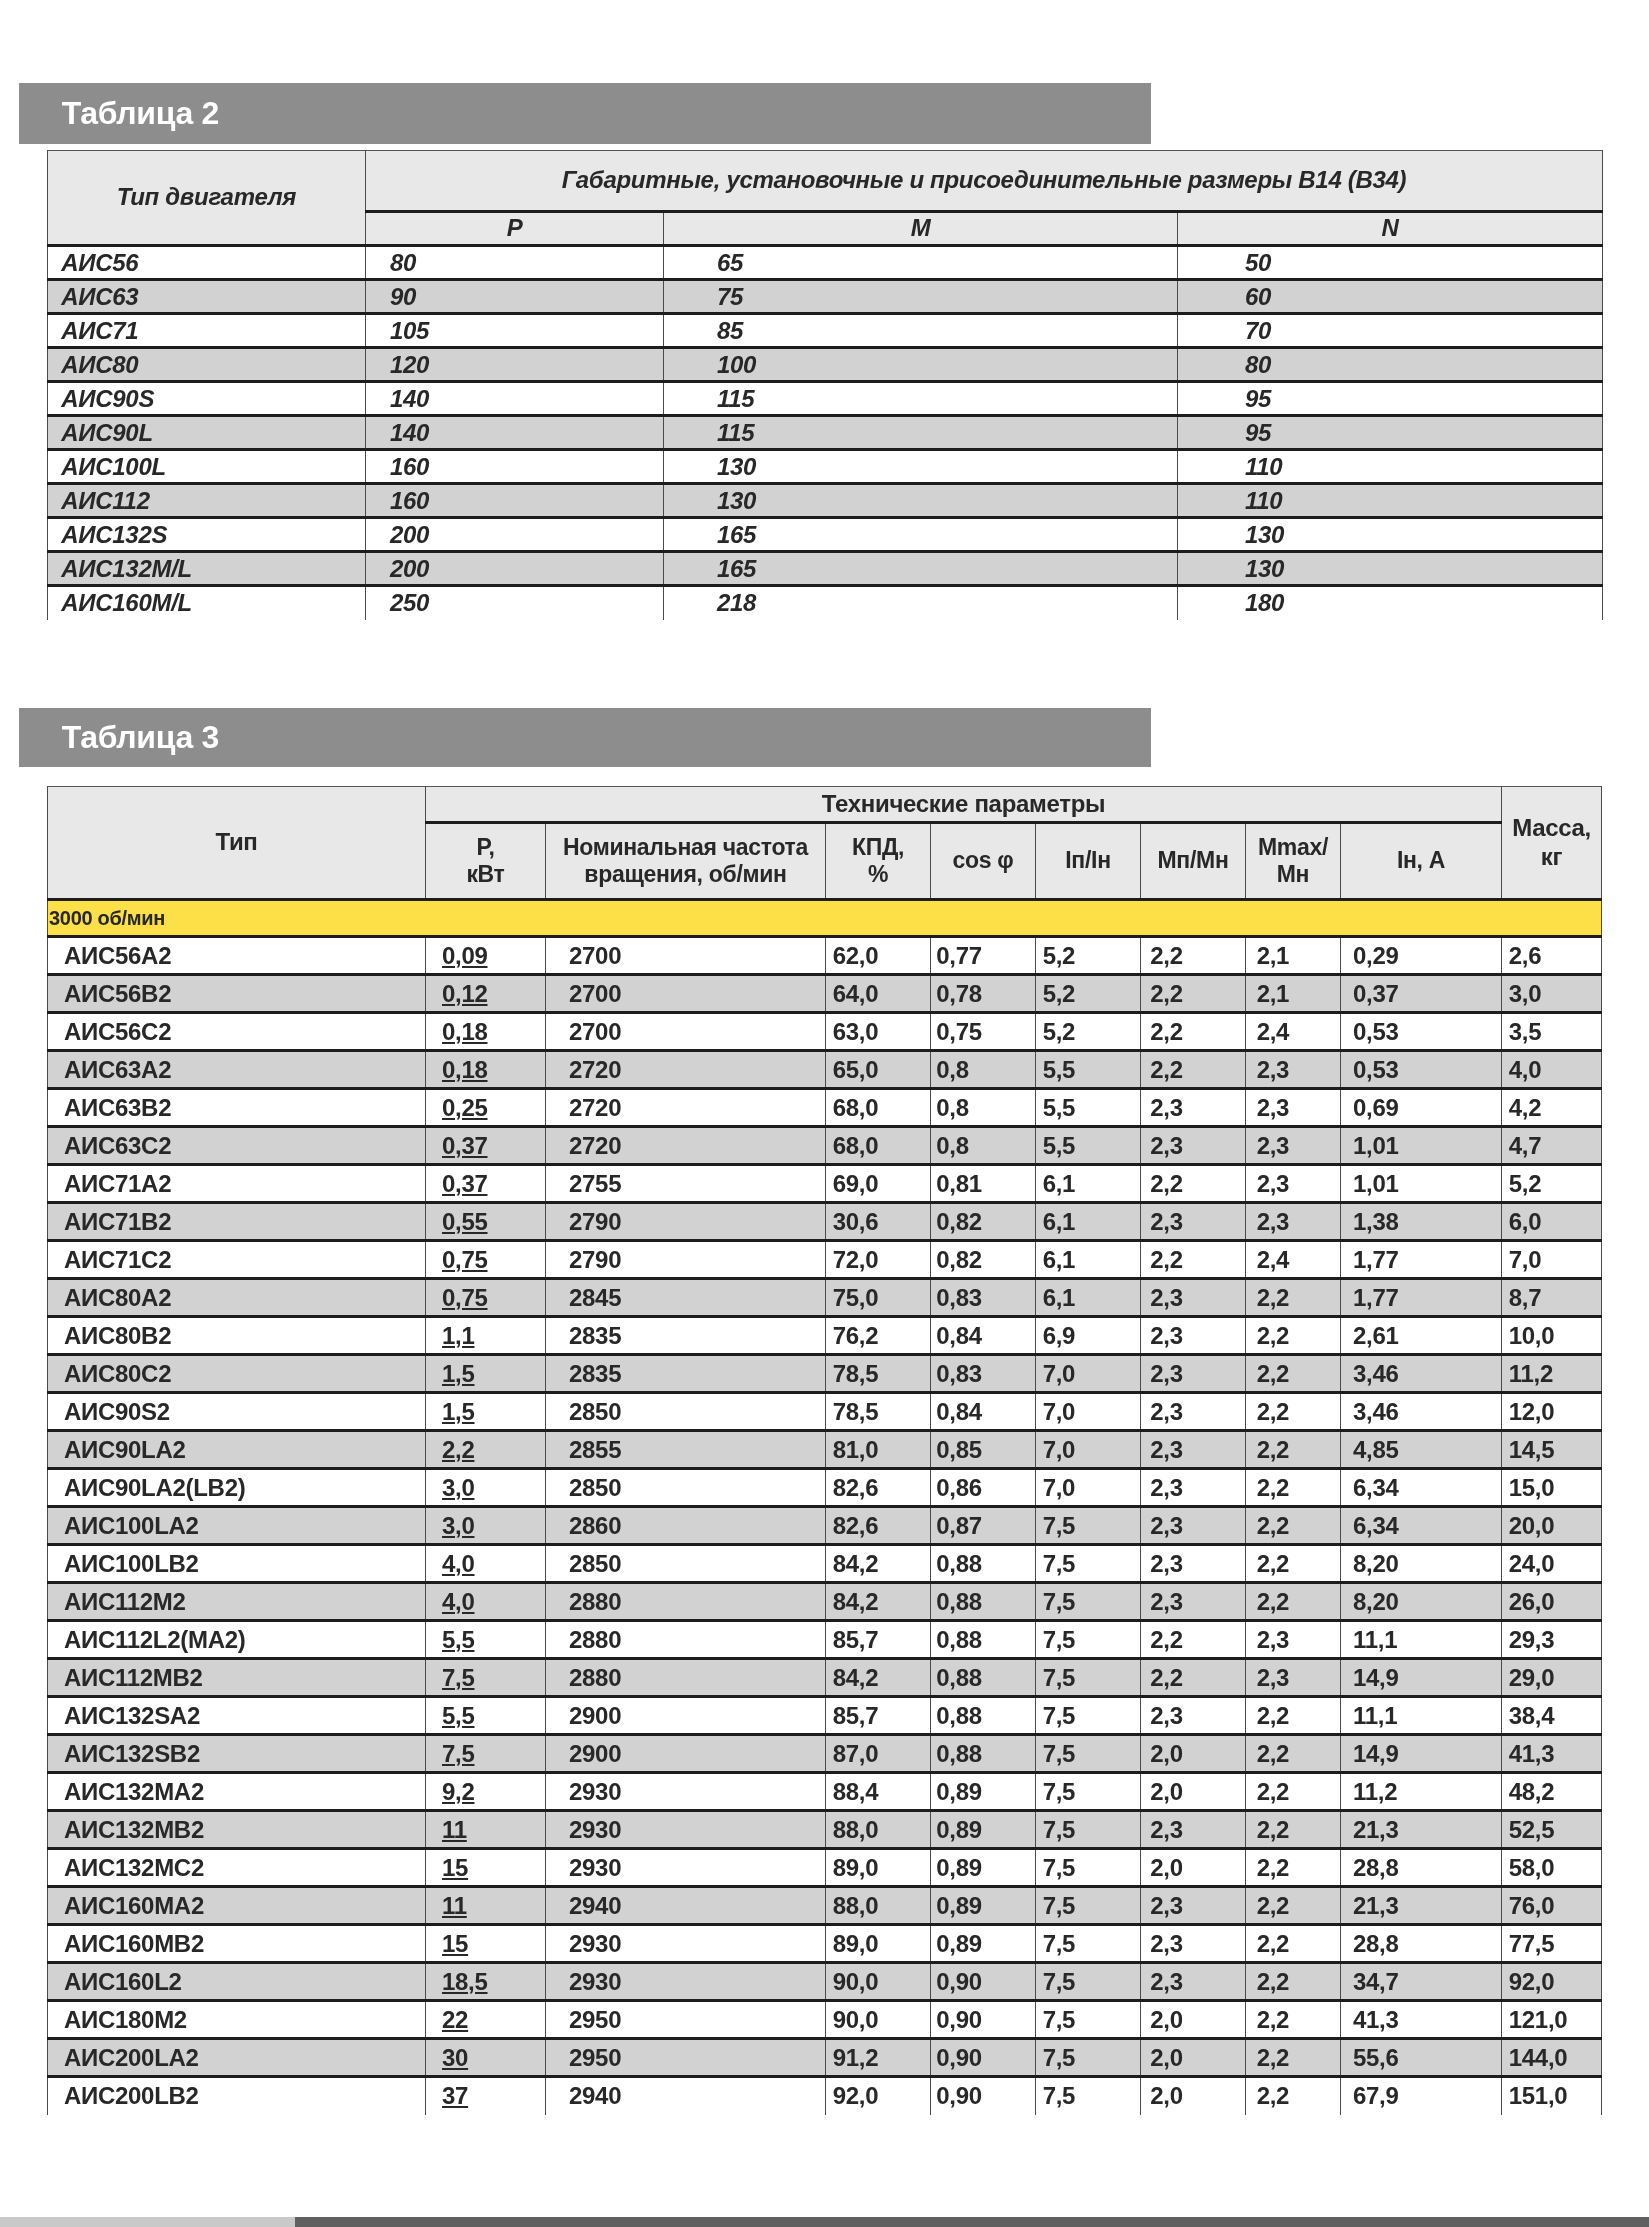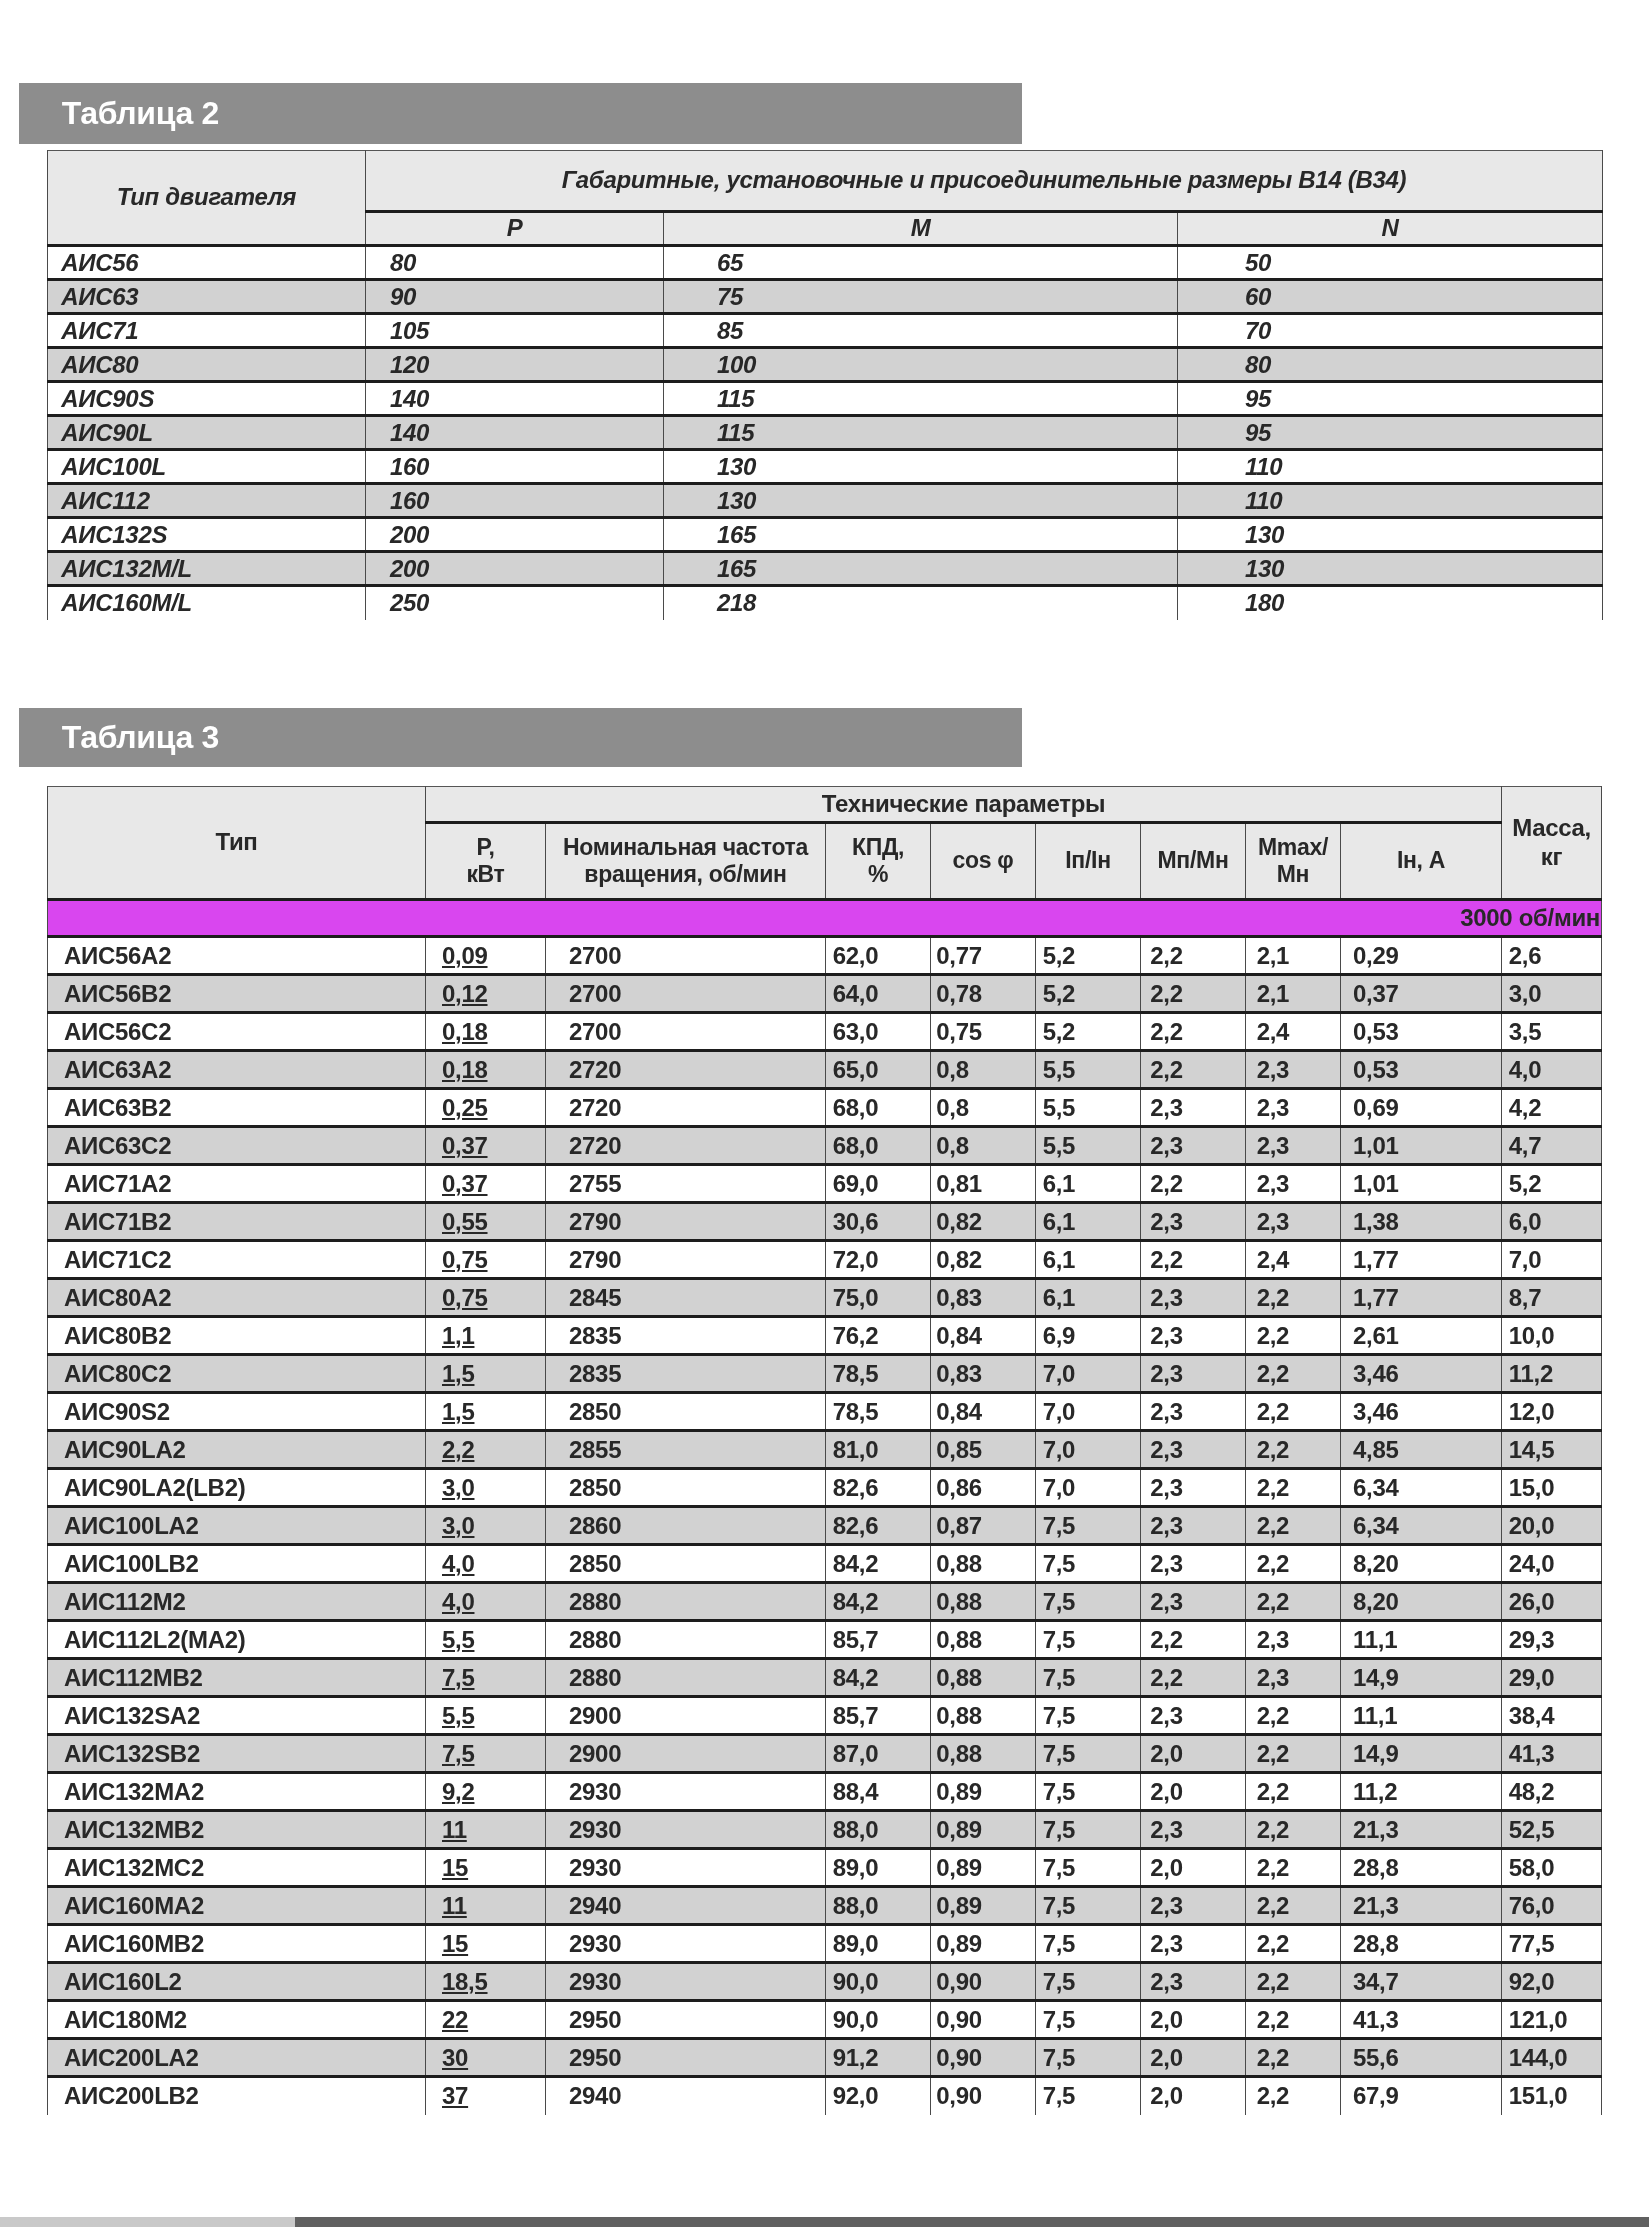--- a/index.html
+++ b/index.html
@@ -8,21 +8,21 @@
     background: #ffffff;
     width: 1649px;
     height: 2227px;
     position: relative;
     overflow: hidden;
     font-family: "Liberation Sans", sans-serif;
   }
   .band {
     position: absolute;
     left: 18.7px;
-    width: 1003px;
+    width: 1132px;
     background: #8d8d8d;
     display: flex;
     align-items: center;
   }
   #band1 { top: 83px; height: 61px; }
   #band2 { top: 708px; height: 59px; }
   .band span {
     color: #ffffff;
     font-size: 32px;
     font-weight: 700;
@@ -100,23 +100,23 @@
   #t3 tbody.data td:nth-child(3)  { padding-left: 23px; }
   #t3 tbody.data td:nth-child(4)  { padding-left: 6.7px; }
   #t3 tbody.data td:nth-child(5)  { padding-left: 5.3px;  }
   #t3 tbody.data td:nth-child(6)  { padding-left: 6.7px; }
   #t3 tbody.data td:nth-child(7)  { padding-left: 9.3px; }
   #t3 tbody.data td:nth-child(8)  { padding-left: 10.7px; }
   #t3 tbody.data td:nth-child(9)  { padding-left: 12px; }
   #t3 tbody.data td:nth-child(10) { padding-left: 6.7px; }
 
   #t3 tbody.section td {
-    text-align: right;
-    background: #d946ef;
-    font-size: 24px;
+    text-align: left;
+    background: #fde047;
+    font-size: 20px;
   }
 
   .footerbar { position: absolute; top: 2217px; height: 10px; }
   #footer-light { left: 0; width: 295px; background: #c9c9c9; }
   #footer-dark  { left: 295px; width: 1354px; background: #606060; }
 </style>
 </head>
 <body>
 
 <div class="band" id="band1">

